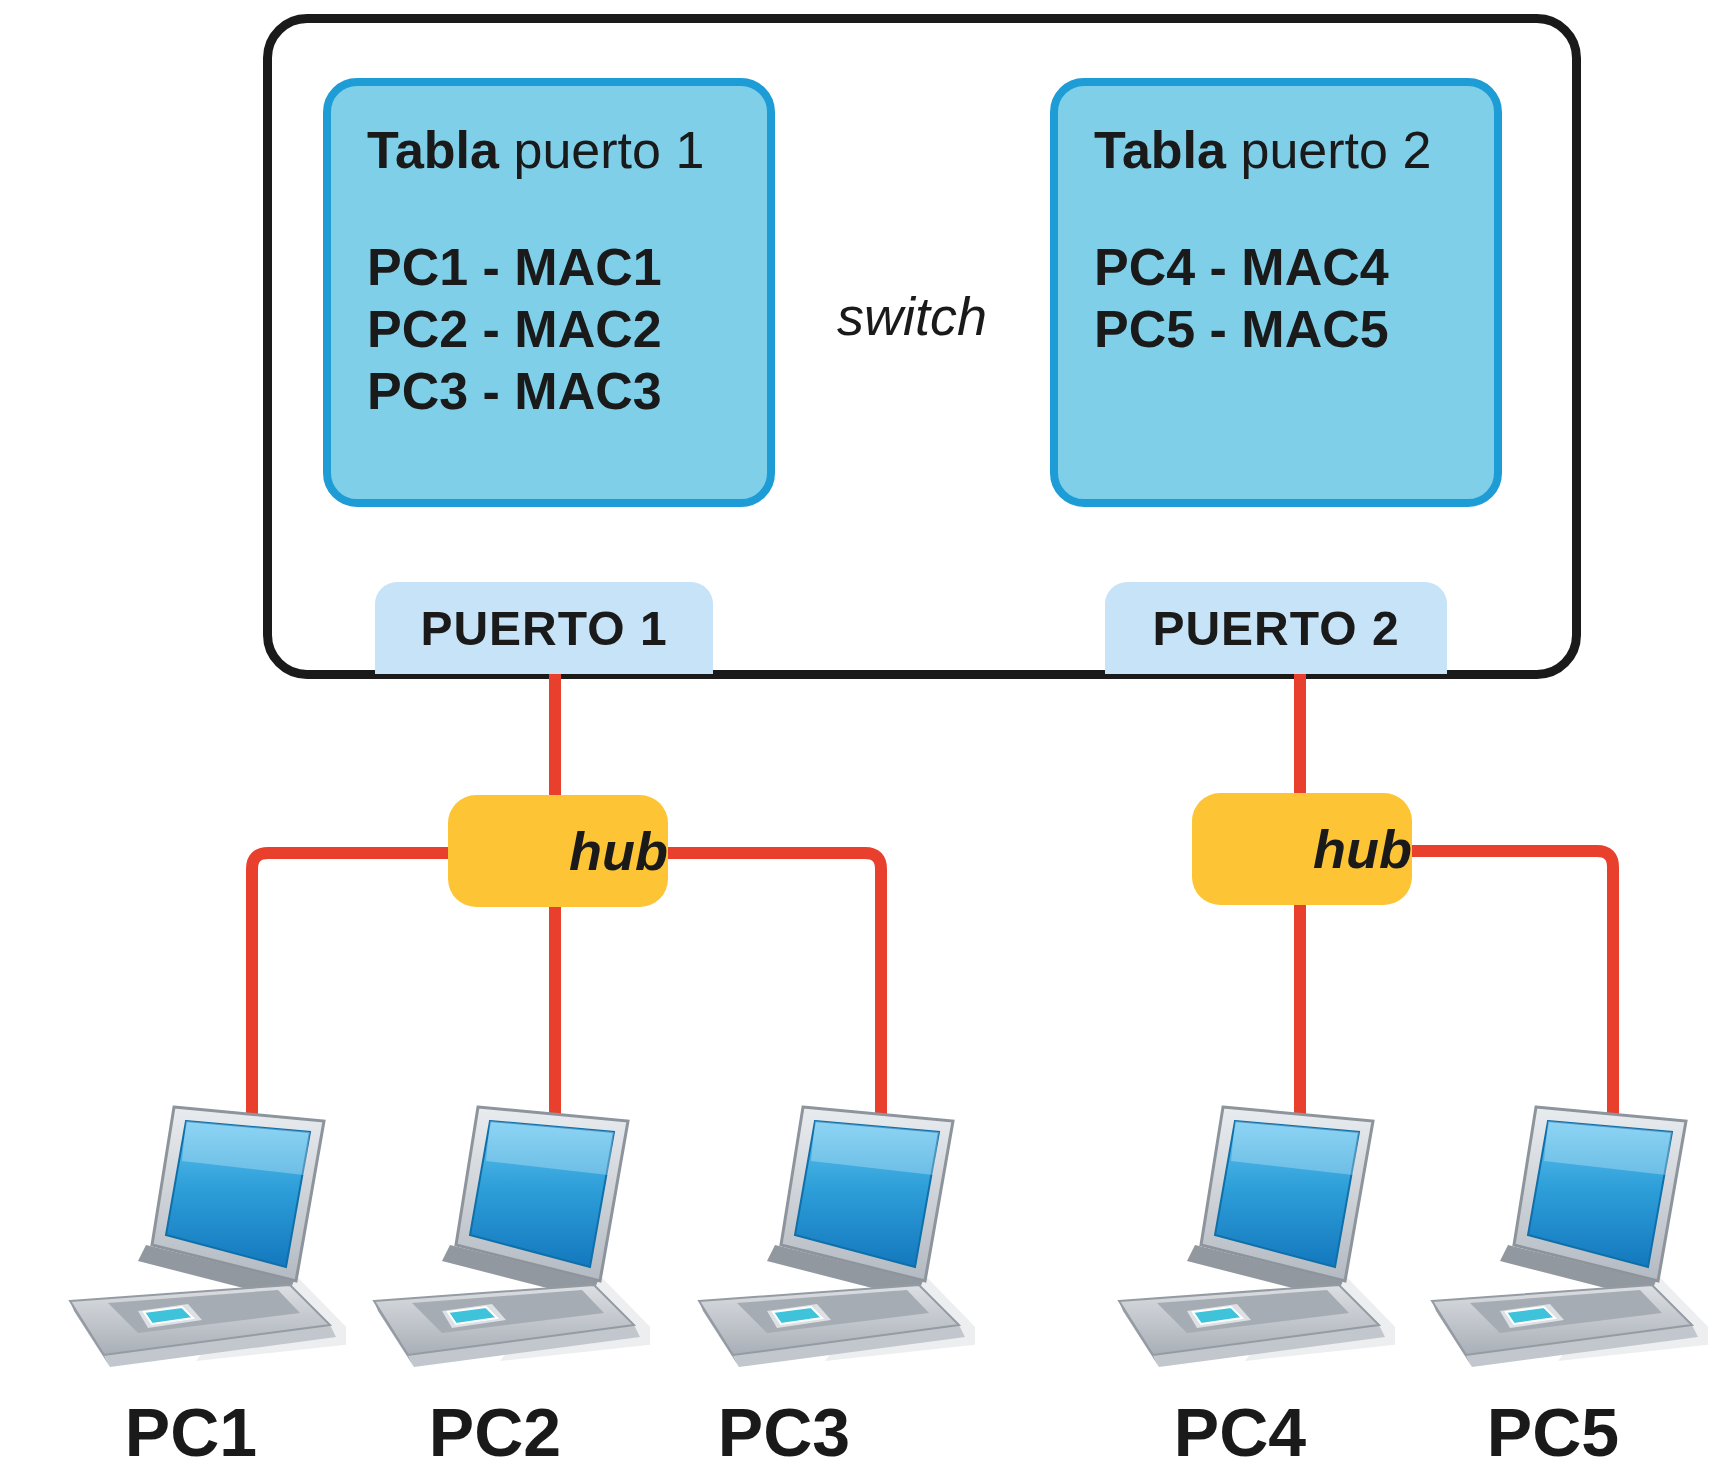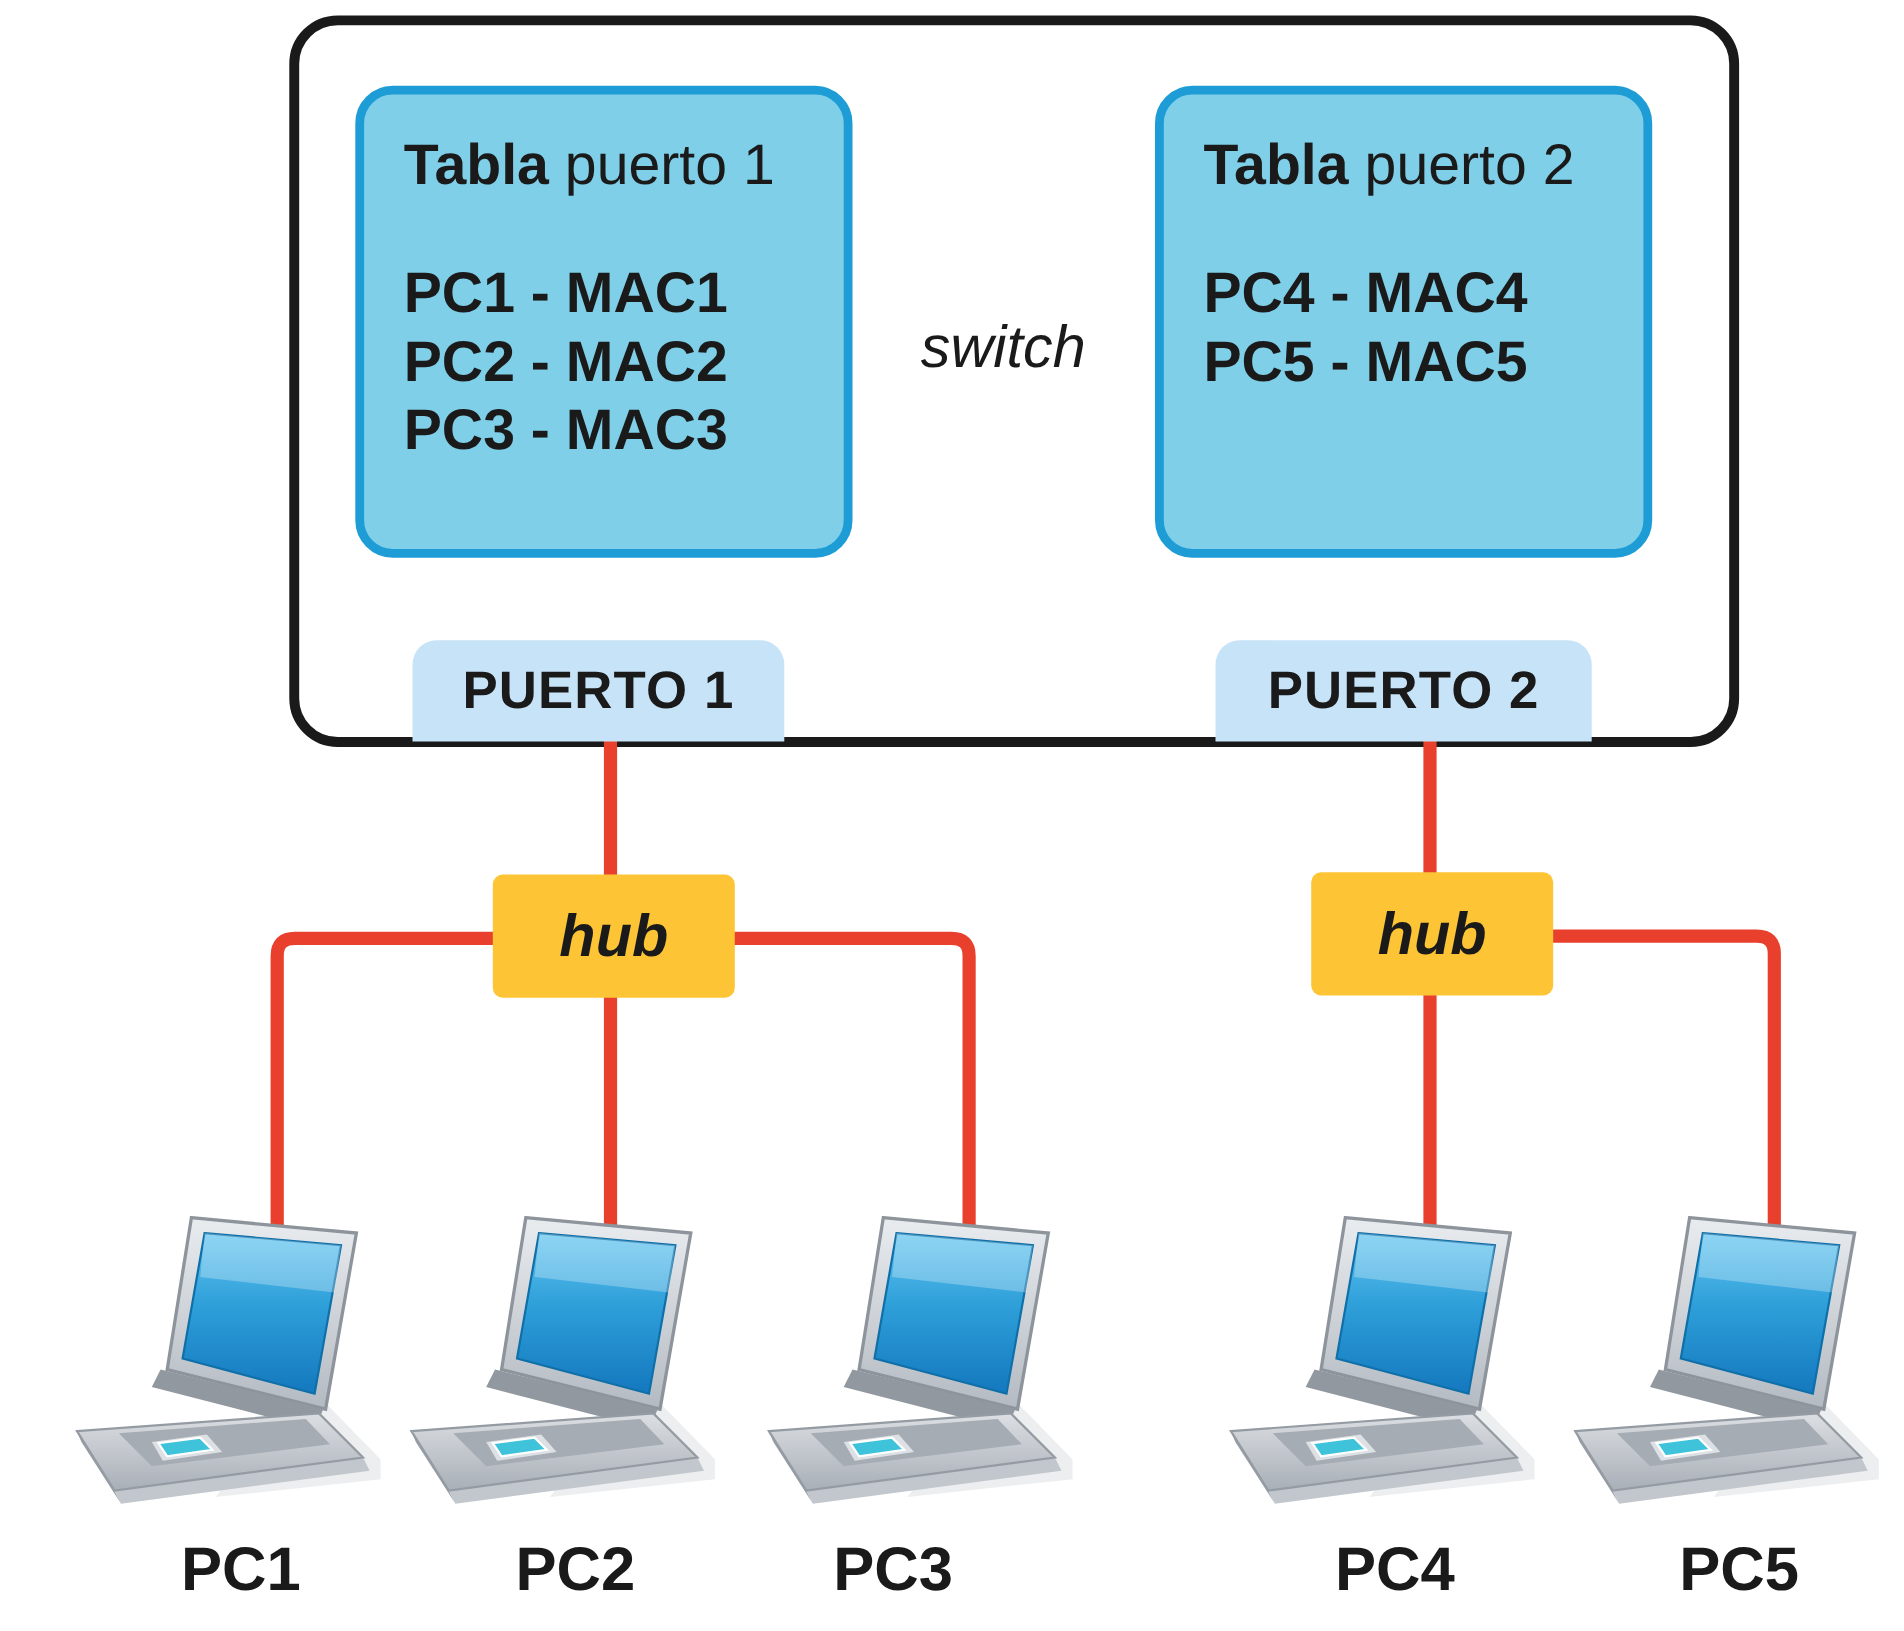--- a/index.html
+++ b/index.html
@@ -36,37 +36,37 @@
   
   .port-badge{
     position:absolute;top:582px;height:92px;background:var(--badge_fill);
     border-radius:22px 22px 0 0;display:flex;align-items:center;justify-content:center;
     font-weight:bold;font-size:48px;letter-spacing:1px;
   }
   .port-badge.p1{left:375px;width:338px;}
   .port-badge.p2{left:1105px;width:342px;}
   
   .hub{
-    position:absolute;width:220px;height:112px;background:var(--yellow);border-radius:9px;
-    display:flex;align-items:center;justify-content:center;
+    position:absolute;width:220px;height:112px;background:var(--yellow);border-radius:28px;
+    display:flex;align-items:center;justify-content:flex-end;
     font-weight:bold;font-style:italic;font-size:54px;
   }
   .hub.h1{left:448px;top:795px;}
   .hub.h2{left:1192px;top:793px;}
   
   svg.cables{position:absolute;left:0;top:0;width:1731px;height:1483px;}
   svg.cables path{fill:none;stroke:var(--red);stroke-width:12px;}
   
   .laptop{position:absolute;width:300px;height:270px;top:1105px;}
   .laptop.pc1{left:46px;} .laptop.pc2{left:350px;} .laptop.pc3{left:675px;}
   .laptop.pc4{left:1095px;} .laptop.pc5{left:1408px;}
   
   .pc-label{
     position:absolute;top:1393px;transform:translateX(-50%);
-    font-weight:bold;font-size:56px;white-space:nowrap;margin-left:28px;
+    font-weight:bold;font-size:68px;white-space:nowrap;
   }
   .pc-label.l1{left:191px;} .pc-label.l2{left:495px;} .pc-label.l3{left:784px;}
   .pc-label.l4{left:1240px;} .pc-label.l5{left:1553px;}
 </style>
 </head>
 <body>
 
 <div class="page">
 
   <div class="switch-box"></div>

